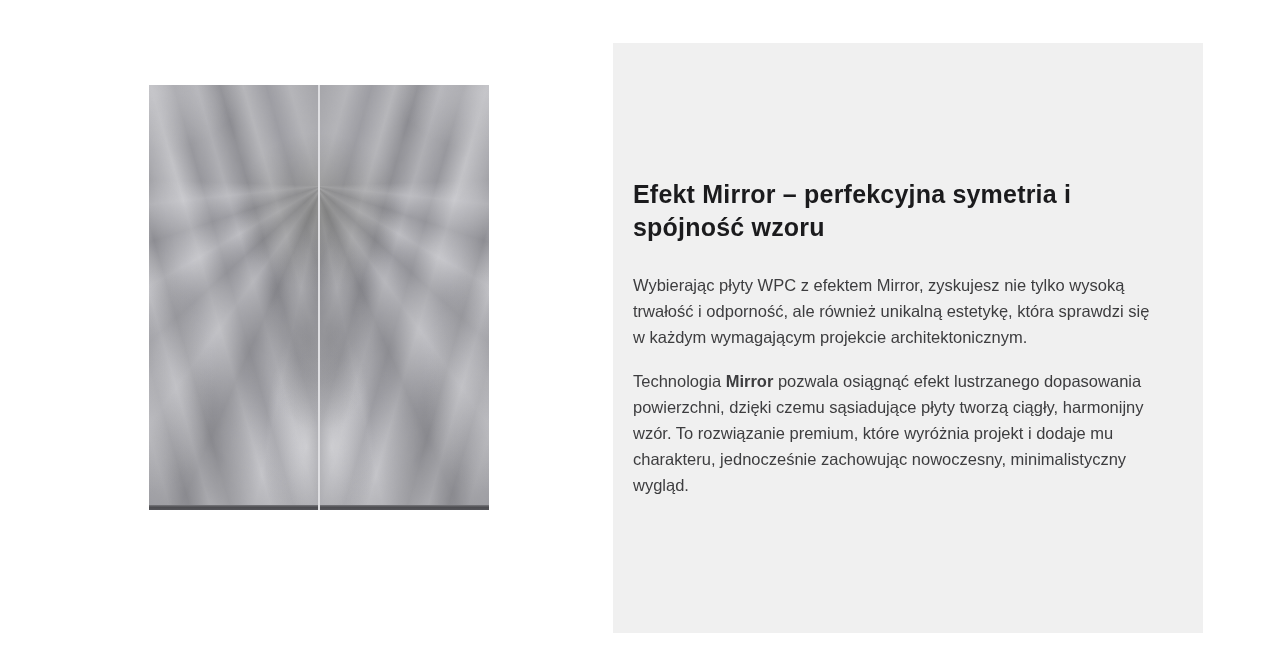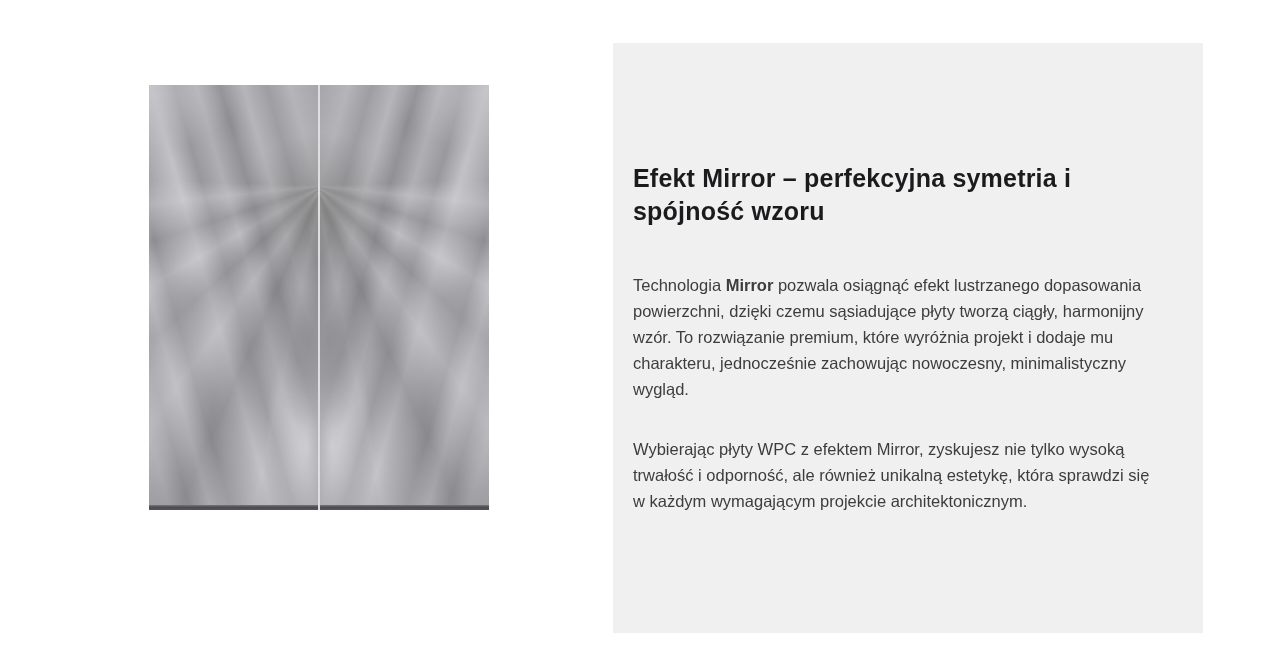--- a/index.html
+++ b/index.html
@@ -76,21 +76,20 @@
   }
 
   
   .panel{
     position:absolute;
     left:613px; top:43px;
     width:590px; height:590px;
     background:var(--panel-bg);
     display:flex; flex-direction:column; justify-content:center;
     padding:0 40px 0 20px;
-    gap:16px;
   }
   .panel h1{
     font-family:"Liberation Sans", sans-serif;
     font-weight:700;
     font-size:25px;
     line-height:1.32;
     letter-spacing:.2px;
     color:var(--heading-text);
     max-width:505px;
     margin:0 0 28px 0;
@@ -129,15 +128,15 @@
     <div class="face"></div>
     <svg class="noise" viewBox="0 0 169 420" preserveAspectRatio="none" aria-hidden="true">
       <rect x="-70" y="-70" width="320" height="580" filter="url(#marble-noise)" transform="rotate(-14 84 210)"></rect>
     </svg>
     <div class="edge"></div>
   </div>
 </figure>
 
 <section class="panel">
   <h1>Efekt Mirror – perfekcyjna symetria i spójność wzoru</h1>
+  <p>Wybierając płyty WPC z efektem Mirror, zyskujesz nie tylko wysoką trwałość i odporność, ale również unikalną estetykę, która sprawdzi się w każdym wymagającym projekcie architektonicznym.</p>
   <p><span>Technologia </span><strong>Mirror</strong><span> pozwala osiągnąć efekt lustrzanego dopasowania powierzchni, dzięki czemu sąsiadujące płyty tworzą ciągły, harmonijny wzór. To rozwiązanie premium, które wyróżnia projekt i dodaje mu charakteru, jednocześnie zachowując nowoczesny, minimalistyczny wygląd.</span></p>
-  <p>Wybierając płyty WPC z efektem Mirror, zyskujesz nie tylko wysoką trwałość i odporność, ale również unikalną estetykę, która sprawdzi się w każdym wymagającym projekcie architektonicznym.</p>
 </section>
 
 </body></html>

